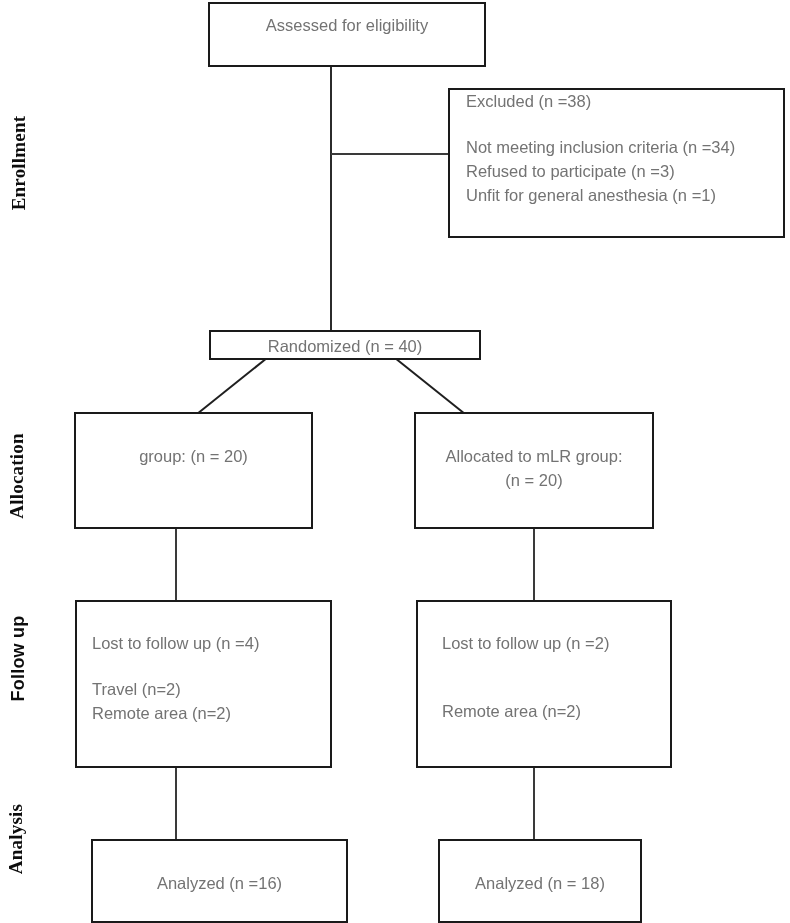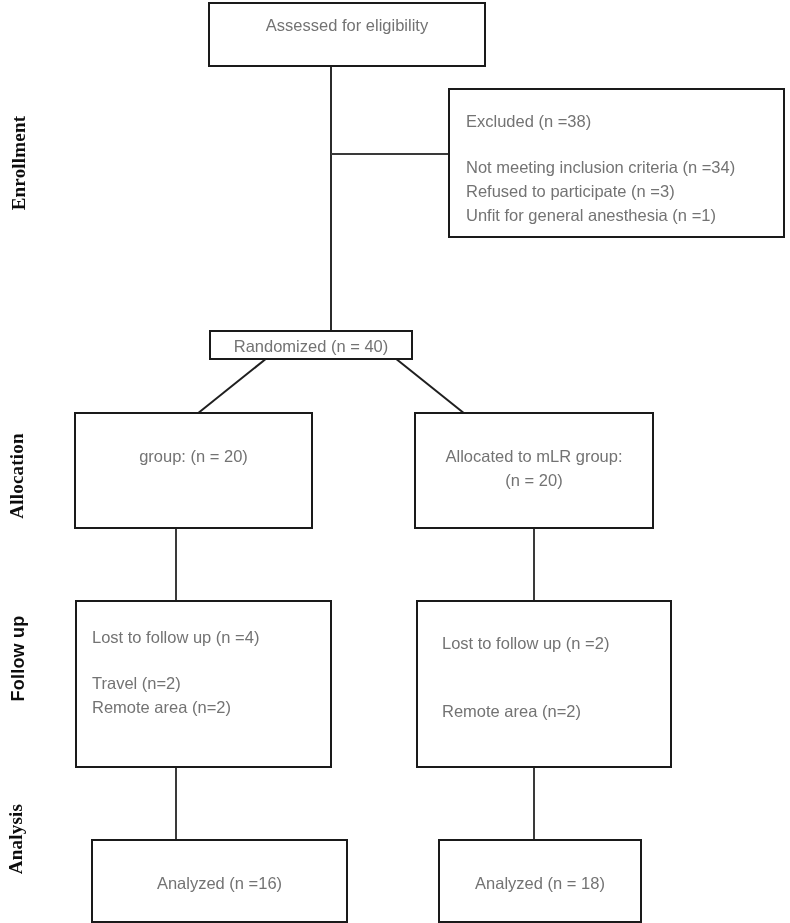--- a/index.html
+++ b/index.html
@@ -95,50 +95,50 @@
   <div class="vline hair" style="left:175px; top:768px; height:72px;"></div>
   <div class="vline hair" style="left:533px; top:768px; height:72px;"></div>
 
   <div class="box" style="left:208px; top:2px; width:278px; height:65px;">
     <div class="box-inner center" style="top:10px;">
       <span class="line-row">Assessed for eligibility</span>
     </div>
   </div>
 
   <div class="box" style="left:448px; top:88px; width:337px; height:150px;">
-    <div class="box-inner left" style="top:20px; padding-left:16px; padding-right:10px;">
+    <div class="box-inner left" style="top:0; padding-left:16px; padding-right:10px;">
       <span class="line-row">Excluded (n =38)</span>
       <span class="spacer-row"></span>
       <span class="line-row">Not meeting inclusion criteria (n =34)</span>
       <span class="line-row">Refused to participate (n =3)</span>
       <span class="line-row">Unfit for general anesthesia (n =1)</span>
     </div>
   </div>
 
-  <div class="box" style="left:209px; top:330px; width:204px; height:30px;">
+  <div class="box" style="left:209px; top:330px; width:272px; height:30px;">
     <div class="box-inner center" style="top:3px;">
       <span class="line-row">Randomized (n = 40)</span>
     </div>
   </div>
 
   <div class="box" style="left:74px; top:412px; width:239px; height:117px;">
     <div class="box-inner center" style="top:31px;">
       <span class="line-row">group: (n = 20)</span>
     </div>
   </div>
 
   <div class="box" style="left:414px; top:412px; width:240px; height:117px;">
     <div class="box-inner center" style="top:31px;">
       <span class="line-row">Allocated to mLR group:</span>
       <span class="line-row">(n = 20)</span>
     </div>
   </div>
 
   <div class="box" style="left:75px; top:600px; width:257px; height:168px;">
-    <div class="box-inner left" style="top:24px; padding-left:15px; padding-right:8px;">
+    <div class="box-inner left" style="top:30px; padding-left:15px; padding-right:8px;">
       <span class="line-row">Lost to follow up (n =4)</span>
       <span class="spacer-row"></span>
       <span class="line-row">Travel (n=2)</span>
       <span class="line-row">Remote area (n=2)</span>
     </div>
   </div>
 
   <div class="box" style="left:416px; top:600px; width:256px; height:168px;">
     <div class="box-inner left" style="top:30px; padding-left:24px; padding-right:8px;">
       <span class="line-row">Lost to follow up (n =2)</span>

